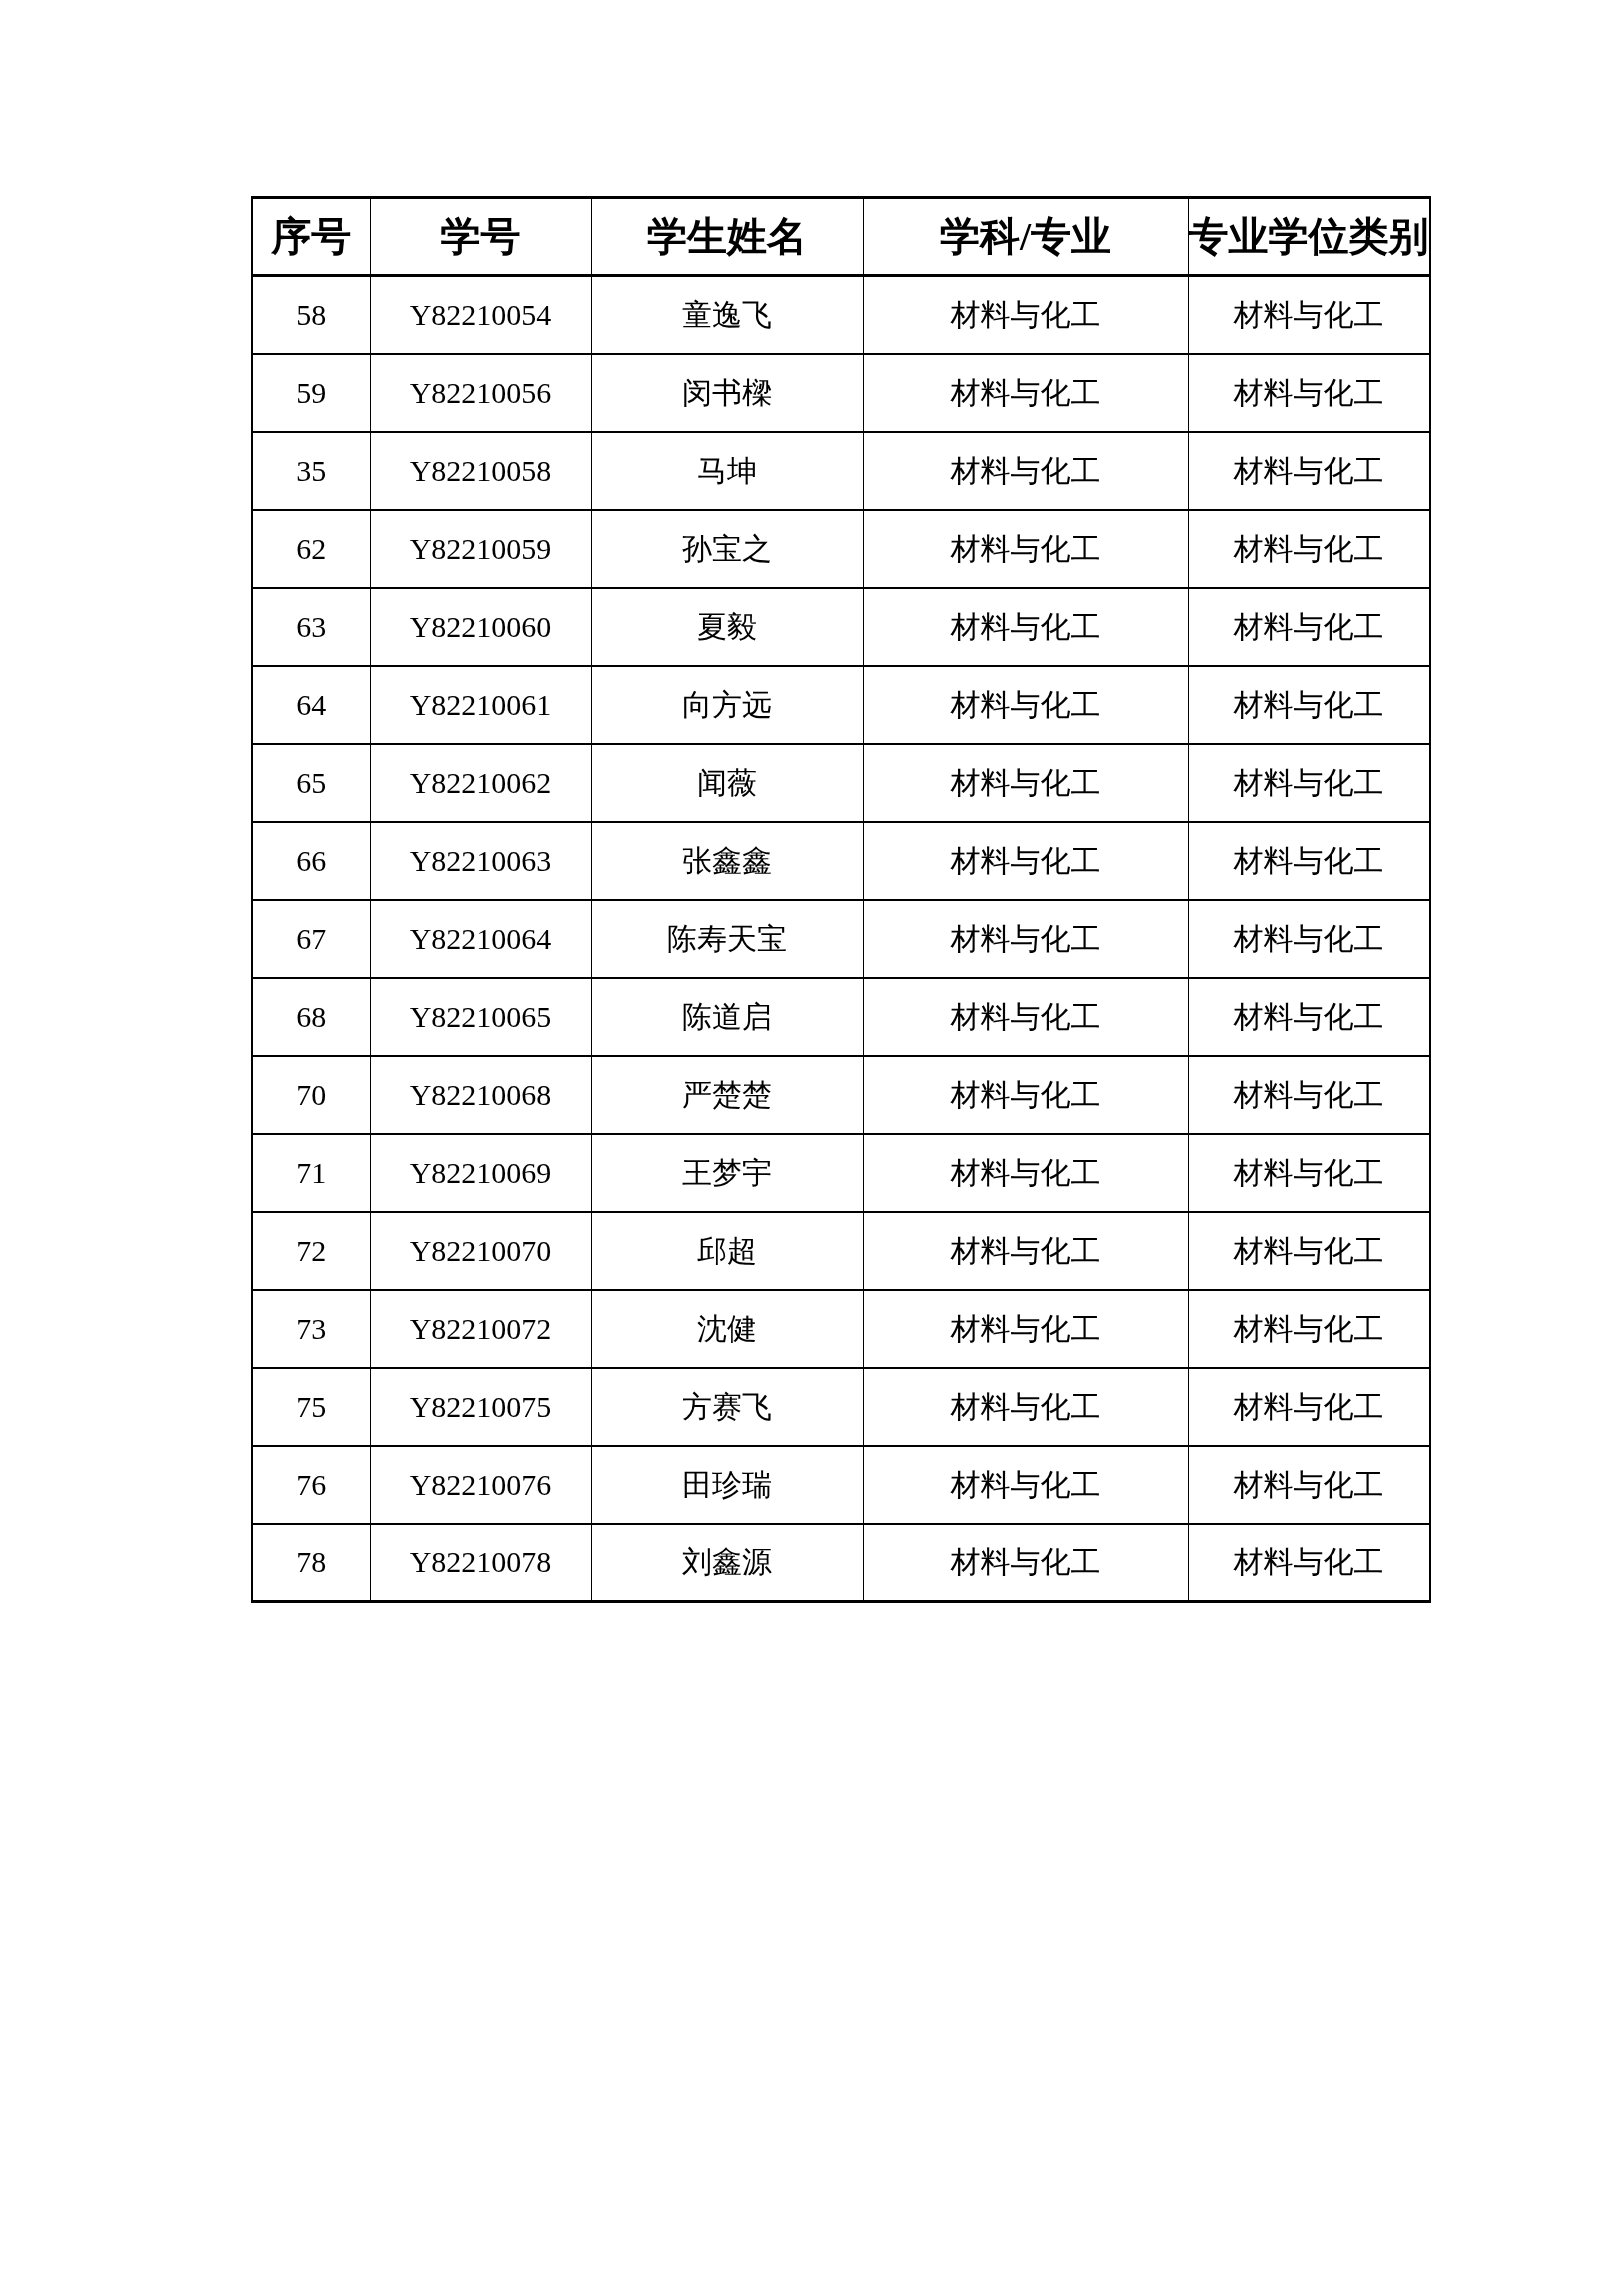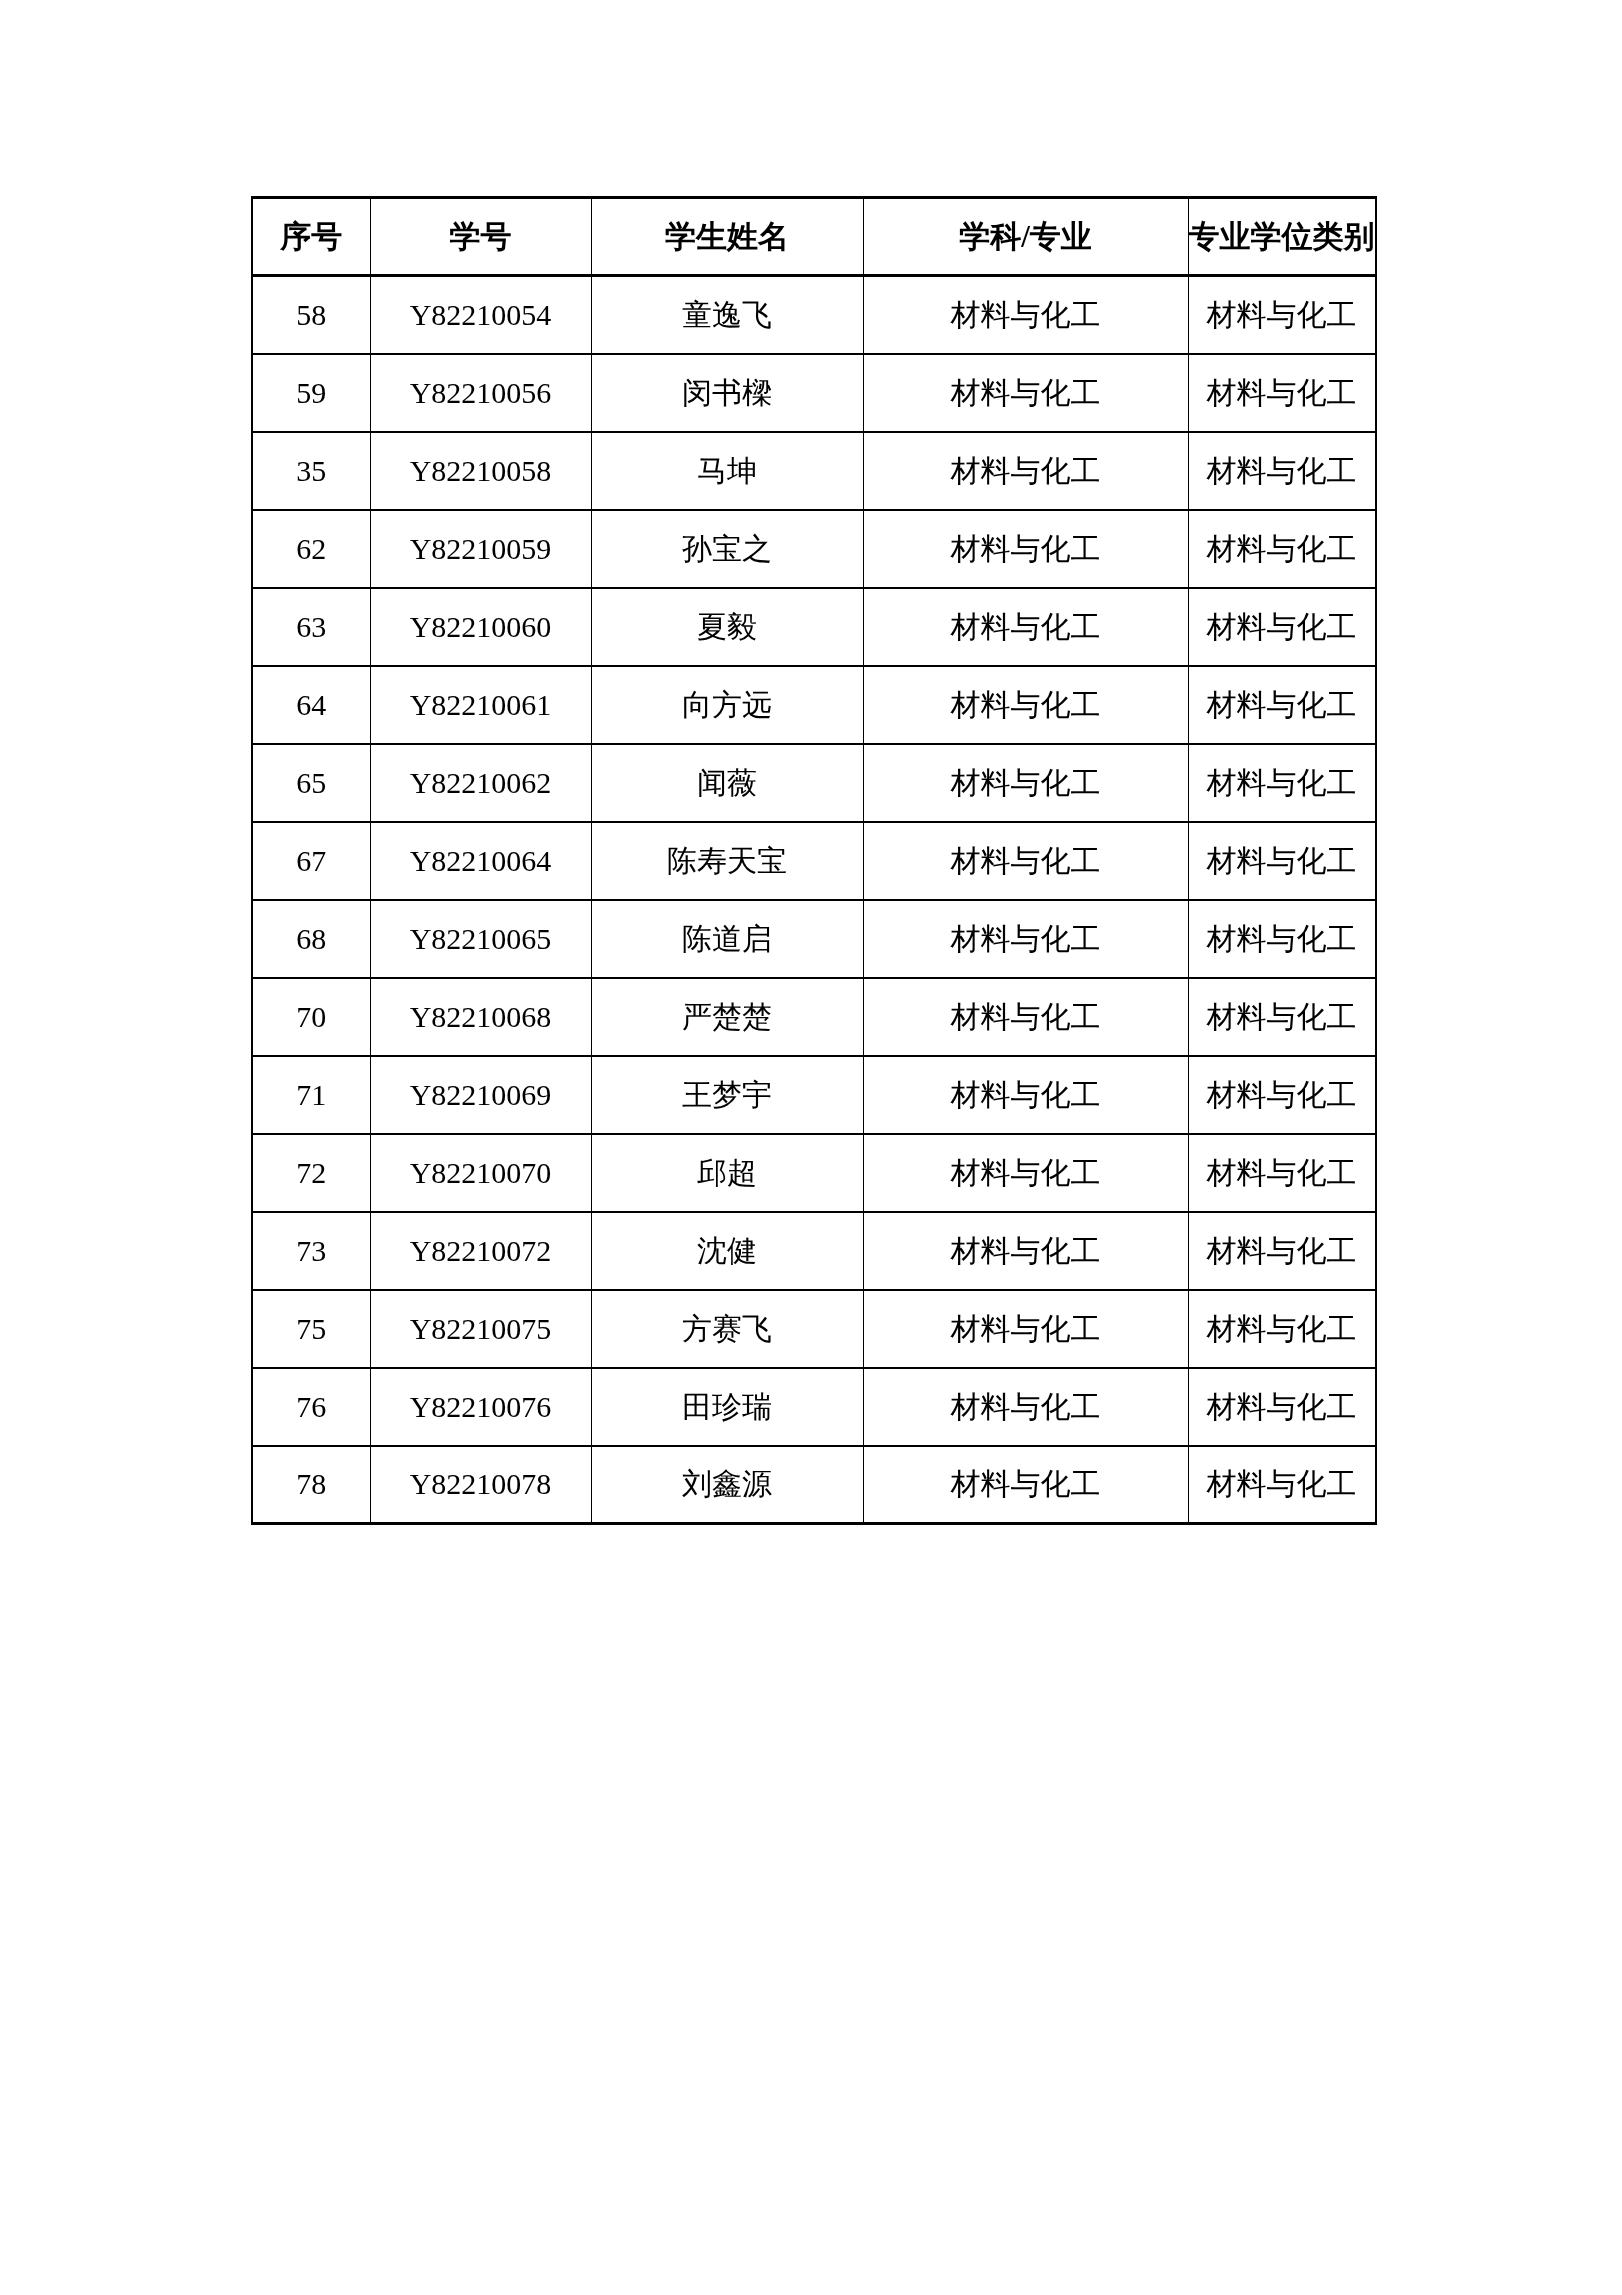--- a/index.html
+++ b/index.html
@@ -39,21 +39,21 @@
     text-align: center;
     vertical-align: middle;
     padding: 0;
     font-size: 30px;
     line-height: 1;
     white-space: nowrap;
     overflow: hidden;
   }
   table.roster th {
     font-weight: bold;
-    font-size: 31px;
+    font-size: 40px;
     border-bottom-width: 3.3px;
   }
 </style>
 </head>
 <body>
 
 <table class="roster">
   <colgroup>
     <col class="c-no">
     <col class="c-id">
@@ -114,20 +114,27 @@
         <td>材料与化工</td>
       </tr>
       <tr>
         <td>65</td>
         <td>Y82210062</td>
         <td>闻薇</td>
         <td>材料与化工</td>
         <td>材料与化工</td>
       </tr>
       <tr>
+        <td>66</td>
+        <td>Y82210063</td>
+        <td>张鑫鑫</td>
+        <td>材料与化工</td>
+        <td>材料与化工</td>
+      </tr>
+      <tr>
         <td>67</td>
         <td>Y82210064</td>
         <td>陈寿天宝</td>
         <td>材料与化工</td>
         <td>材料与化工</td>
       </tr>
       <tr>
         <td>68</td>
         <td>Y82210065</td>
         <td>陈道启</td>

